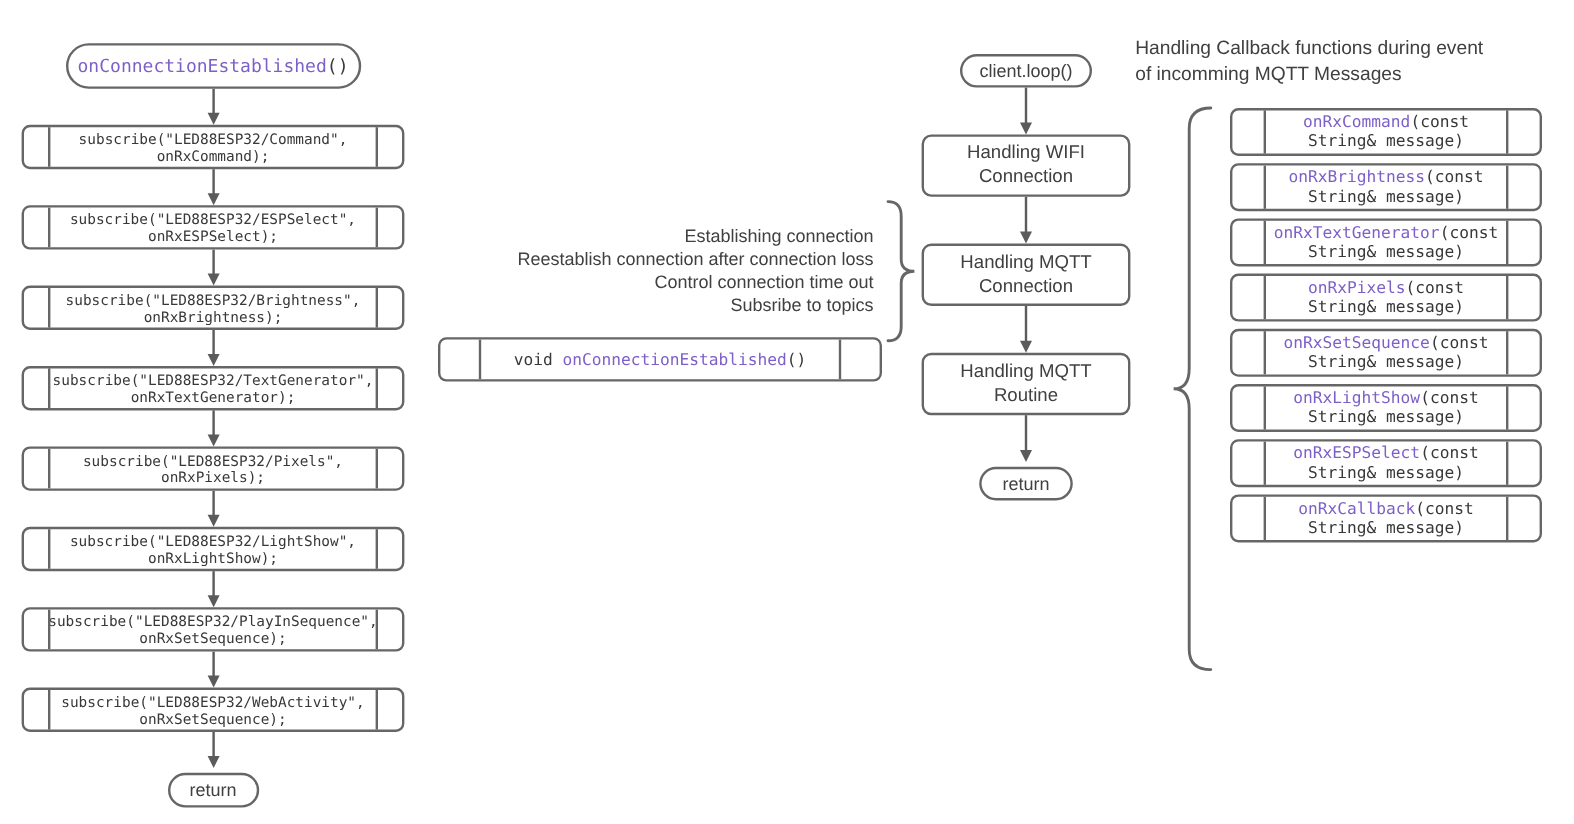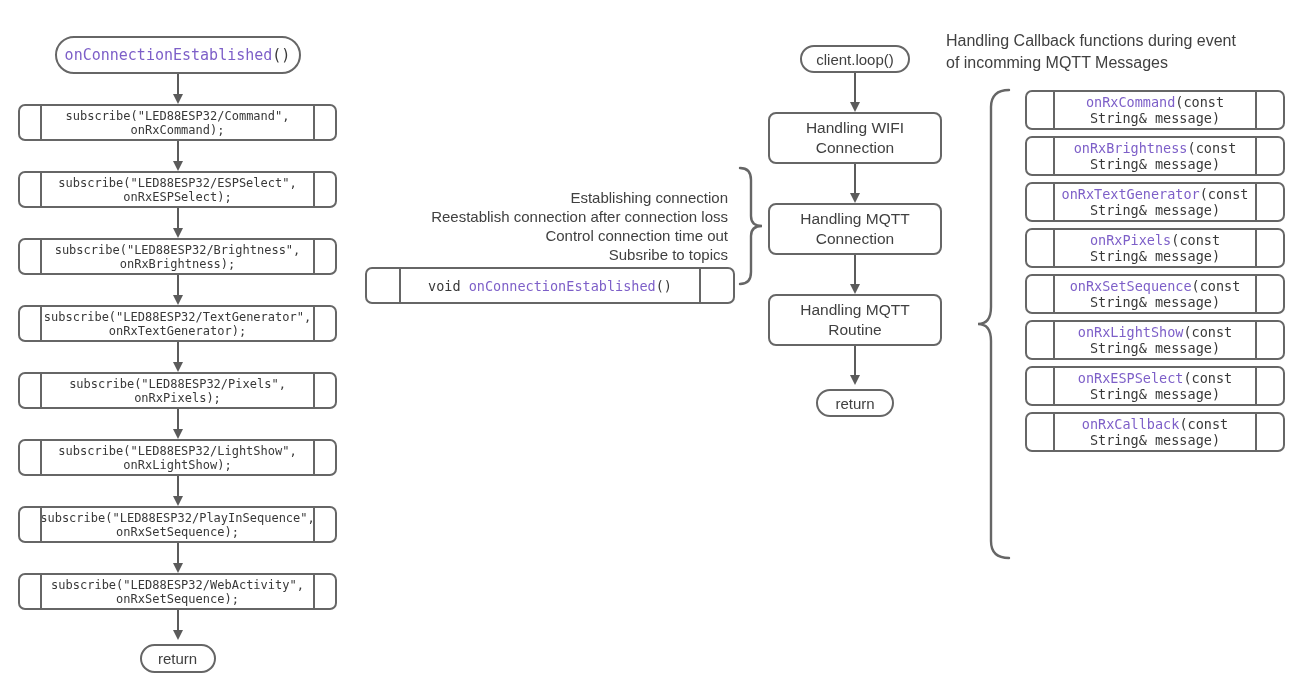--- a/index.html
+++ b/index.html
@@ -43,21 +43,21 @@
 
   
   #mid-col .oval{width:110px;height:28px;margin:0 auto;font-size:15px;flex:none;}
   #mid-col .arrow{height:39px;}
   #mid-col .box{height:52px;font-size:15.5px;line-height:20px;padding:0 14px;}
   #mid-col .stadium{width:78px;height:28px;}
 
   
   #annotation-lines{position:absolute;left:370px;top:164px;width:358px;text-align:right;
         font-size:15px;line-height:19px;color:var(--text);margin-top:24px;}
-  #void-box{position:absolute;left:365px;top:267px;width:370px;height:37px;--inset:32px;
+  #void-box{position:absolute;left:365px;top:281px;width:370px;height:37px;--inset:32px;
         font-size:13.5px;white-space:nowrap;}
 
   
   #right-title{position:absolute;left:946px;top:30px;width:325px;text-align:left;
         font-size:16px;line-height:22px;color:var(--text);}
   #right-col{position:absolute;left:1025px;top:90px;width:260px;display:flex;flex-direction:column;gap:6px;}
   #right-col .pbox{height:40px;--inset:26px;font-size:13.5px;line-height:16.5px;}
 
   .brace{position:absolute;}
   .brace svg{display:block;}

